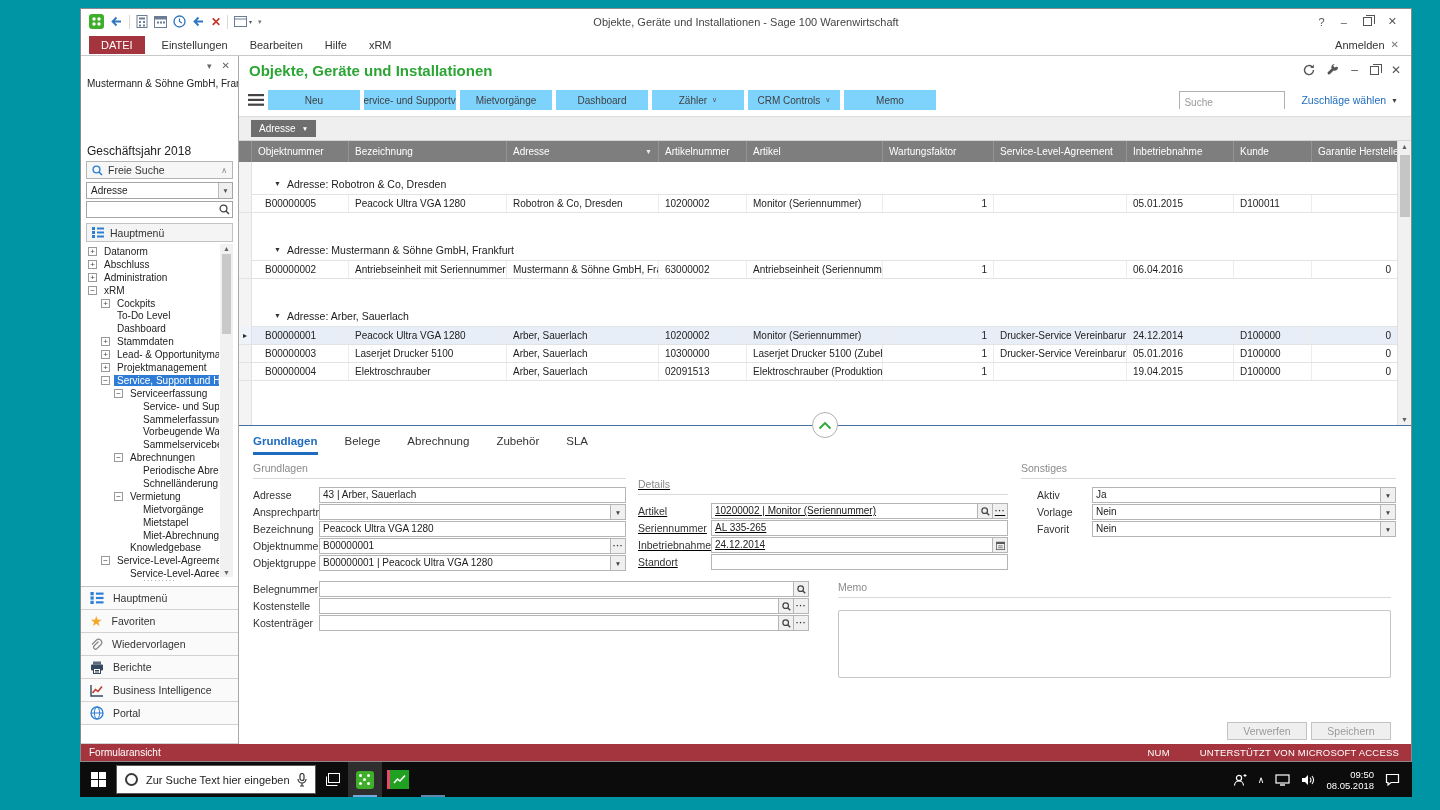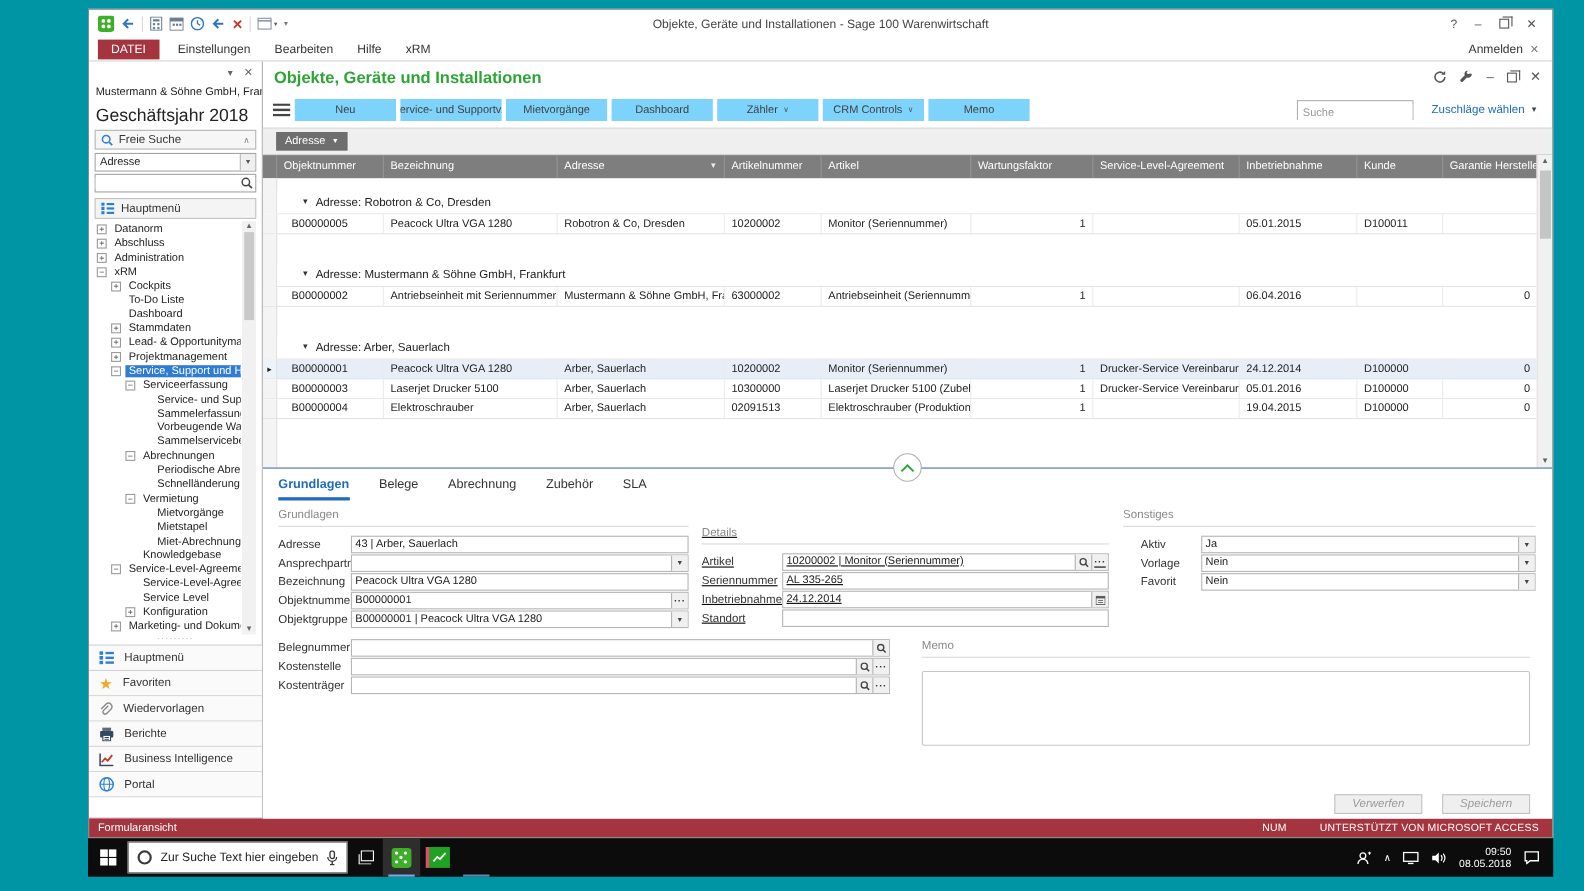--- a/index.html
+++ b/index.html
@@ -21,21 +21,21 @@
 .menu-datei{background:#A4353F;color:#fff;padding:3px 12px;margin-right:6px;}
 .menu-item{padding:3px 11px;}
 .anmelden{margin-left:auto;display:flex;align-items:center;gap:6px;padding-right:12px;color:#333;}
 .anmelden .x{color:#777;font-size:10px;}
 
 .body{flex:1;display:flex;min-height:0;}
 
 .sidebar{width:158px;border-right:1px solid #a9a9a9;display:flex;flex-direction:column;background:#fff;flex:none;}
 .sb-top{height:17px;display:flex;justify-content:flex-end;align-items:center;gap:10px;padding:2px 8px 0;color:#666;font-size:9px;}
 .sb-company{font-size:10px;color:#222;padding:5px 6px 0;white-space:nowrap;overflow:hidden;}
-.sb-year{font-size:16px;color:#222;padding:8px 6px 3px;}
+.sb-year{font-size:12px;color:#222;padding:8px 6px 3px;margin-top:47px;}
 .sb-search-head{height:18px;display:flex;align-items:center;gap:5px;margin:0 5px;padding:0 5px;background:#f6f6f6;border:1px solid #b5b5b5;font-size:10.5px;color:#333;}
 .sb-search-head .up{margin-left:auto;color:#888;font-size:8px;}
 .sb-select{height:17px;margin:3px 5px 0;border:1px solid #a5a5a5;display:flex;align-items:center;font-size:10px;padding-left:4px;color:#222;background:#fff;}
 .dd-sfx{margin-left:auto;width:14px;align-self:stretch;background:#efefef;border-left:1px solid #bbb;display:flex;align-items:center;justify-content:center;font-size:6.5px;color:#555;flex:none;}
 .sb-input{height:17px;margin:2px 5px 0;border:1px solid #a5a5a5;display:flex;align-items:center;background:#fff;}
 .sb-input input{flex:1;border:0;outline:0;font-size:10px;padding:0 4px;min-width:0;}
 .sb-input .mag{width:15px;display:flex;align-items:center;justify-content:center;}
 .sb-menu-head{height:19px;margin:5px 5px 2px;border:1px solid #c2c2c2;background:#f4f4f4;display:flex;align-items:center;gap:6px;padding:0 5px;font-size:10.5px;color:#333;}
 .tree-wrap{flex:1;position:relative;margin:0 5px;overflow:hidden;min-height:0;}
 .tree{position:absolute;left:0;top:1px;right:14px;bottom:0;overflow:hidden;}
@@ -105,21 +105,21 @@
 .f-ctrl{flex:1;height:16px;border:1px solid #b5b5b5;display:flex;align-items:stretch;background:#fff;min-width:0;}
 .f-text{flex:1;font-size:10px;color:#222;padding:0 3px;line-height:14px;overflow:hidden;white-space:nowrap;min-width:0;}
 .sfx{width:15px;border-left:1px solid #b5b5b5;background:#f0f0f0;display:flex;align-items:center;justify-content:center;font-size:6.5px;color:#444;flex:none;}
 .sfx.dots{font-size:9px;letter-spacing:.5px;font-weight:bold;color:#333;}
 .sec-grundlagen{left:14px;top:36px;width:373px;}
 .sec-details{left:399px;top:52px;width:370px;text-decoration:underline;}
 .sec-sonstiges{left:782px;top:36px;width:375px;}
 .sec-beleg{left:14px;top:155px;width:556px;}
 .sec-memo{left:599px;top:155px;width:553px;}
 .memo-box{margin-top:12px;height:68px;border:1px solid #c6c6c6;border-radius:2px;background:#fff;}
-.detail-btns{position:absolute;right:20px;top:296px;display:flex;gap:18px;font-style:italic;}
+.detail-btns{position:absolute;right:20px;top:296px;display:flex;gap:4px;}
 .d-btn{width:80px;height:18px;background:#efefef;border:1px solid #c3c3c3;color:#9a9a9a;font-size:10.5px;display:flex;align-items:center;justify-content:center;}
 
 .statusbar{height:17px;background:#A4353F;display:flex;align-items:center;color:#fff;font-size:10px;padding:0 8px;flex:none;}
 .statusbar .right{margin-left:auto;display:flex;gap:30px;padding-right:4px;font-size:9.5px;letter-spacing:.2px;}
 
 .taskbar{position:absolute;left:80px;top:762px;width:1332px;height:35px;background:#0c0c0c;display:flex;align-items:center;}
 .tb-start{width:36px;height:35px;display:flex;align-items:center;justify-content:center;flex:none;}
 .tb-searchbox{width:200px;height:29px;background:#fff;border:1px solid #5a5a5a;display:flex;align-items:center;gap:8px;padding:0 8px;flex:none;}
 .tb-searchbox input{flex:1;border:0;outline:0;font-size:11px;color:#222;min-width:0;}
 .tb-searchbox input::placeholder{color:#222;}
@@ -280,21 +280,21 @@
               <div class="tree-row" style="padding-left: 2px;">
                 <span class="tree-toggle">−</span>
                 <span class="tree-label">xRM</span>
               </div>
               <div class="tree-row" style="padding-left: 15px;">
                 <span class="tree-toggle">+</span>
                 <span class="tree-label">Cockpits</span>
               </div>
               <div class="tree-row" style="padding-left: 15px;">
                 <span class="tree-spacer"></span>
-                <span class="tree-label">To-Do Liste</span>
+                <span class="tree-label">To-Do Level</span>
               </div>
               <div class="tree-row" style="padding-left: 15px;">
                 <span class="tree-spacer"></span>
                 <span class="tree-label">Dashboard</span>
               </div>
               <div class="tree-row" style="padding-left: 15px;">
                 <span class="tree-toggle">+</span>
                 <span class="tree-label">Stammdaten</span>
               </div>
               <div class="tree-row" style="padding-left: 15px;">

